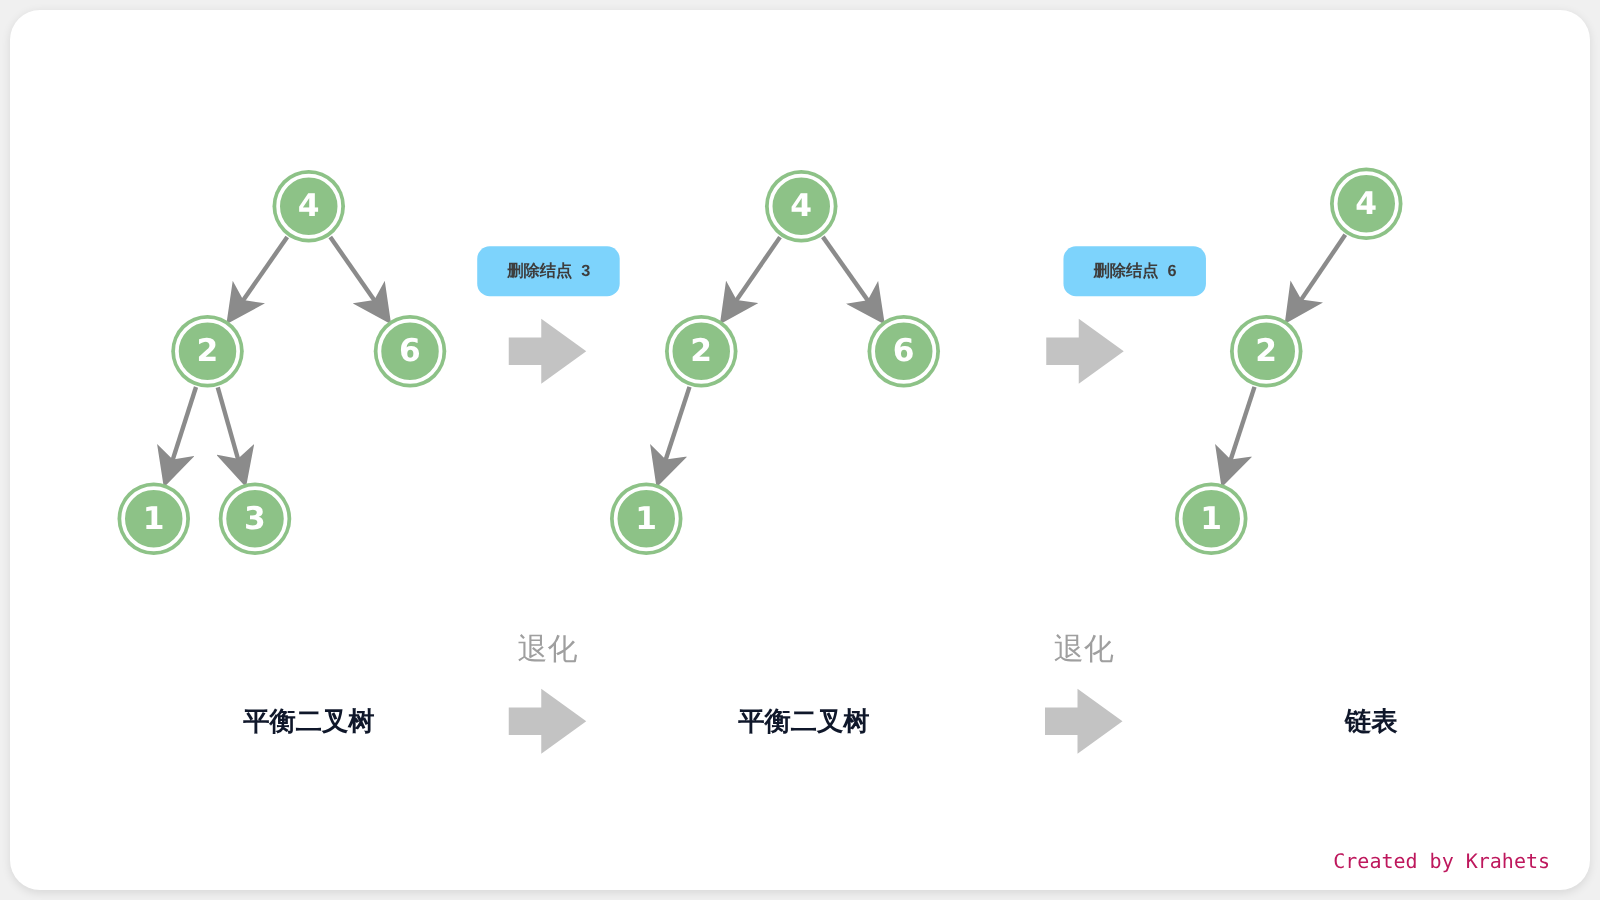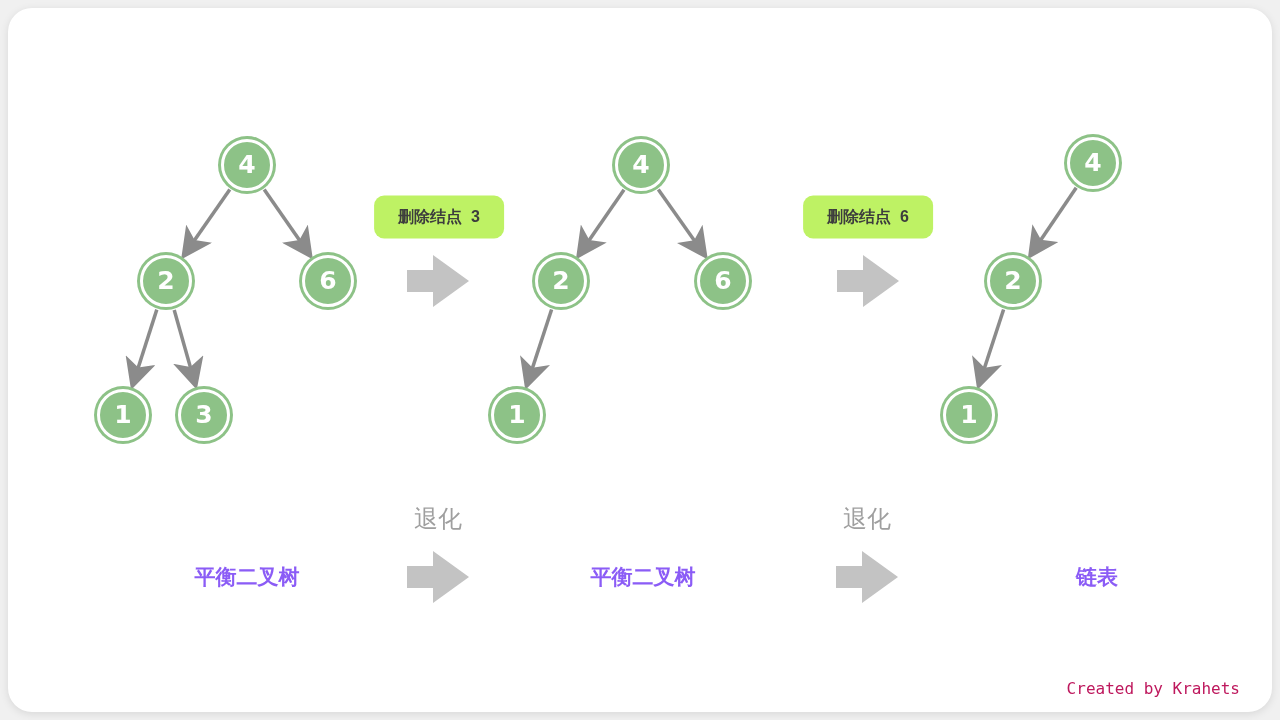--- a/index.html
+++ b/index.html
@@ -43,39 +43,39 @@
     color: #ffffff;
     font-size: 25px;
     font-weight: bold;
     line-height: 46px;
     text-align: center;
     font-family: "DejaVu Sans", "Liberation Sans", sans-serif;
   }
   .step-label {
     position: absolute;
     transform: translate(-50%, -50%);
-    background: #bef264;
+    background: #7dd3fc;
     border-radius: 10px;
     padding: 11px 24px;
-    font-size: 16px;
+    font-size: 13px;
     font-weight: bold;
     color: #3d3d3d;
     white-space: pre;
   }
   .degen-label {
     position: absolute;
     transform: translate(-50%, -50%);
     color: #9f9f9f;
     font-size: 24px;
     font-weight: normal;
   }
   .tree-name {
     position: absolute;
     transform: translate(-50%, -50%);
-    color: #8b5cf6;
+    color: #0f172a;
     font-size: 21px;
     font-weight: bold;
   }
   .watermark {
     position: absolute;
     right: 40px;
     bottom: 22px;
     font-family: "DejaVu Sans Mono", "Liberation Mono", monospace;
     font-size: 16px;
     color: #be185d;
@@ -128,21 +128,21 @@
   <div class="node" style="left:615px; top:139px;">4</div>
   <div class="node" style="left:535px; top:255px;">2</div>
   <div class="node" style="left:697px; top:255px;">6</div>
   <div class="node" style="left:491px; top:389px;">1</div>
 
   <div class="node" style="left:1067px; top:137px;">4</div>
   <div class="node" style="left:987px;  top:255px;">2</div>
   <div class="node" style="left:943px;  top:389px;">1</div>
 
   <div class="step-label" style="left:439px; top:217px;">删除结点  3</div>
-  <div class="step-label" style="left:868px; top:217px;">删除结点  6</div>
+  <div class="step-label" style="left:908px; top:217px;">删除结点  6</div>
 
   <div class="degen-label" style="left:438px; top:519px;">退化</div>
   <div class="degen-label" style="left:867px; top:519px;">退化</div>
 
   <div class="tree-name" style="left:247px;  top:577px;">平衡二叉树</div>
   <div class="tree-name" style="left:643px;  top:577px;">平衡二叉树</div>
   <div class="tree-name" style="left:1097px; top:577px;">链表</div>
 
   <div class="watermark">Created by Krahets</div>
 </div>

